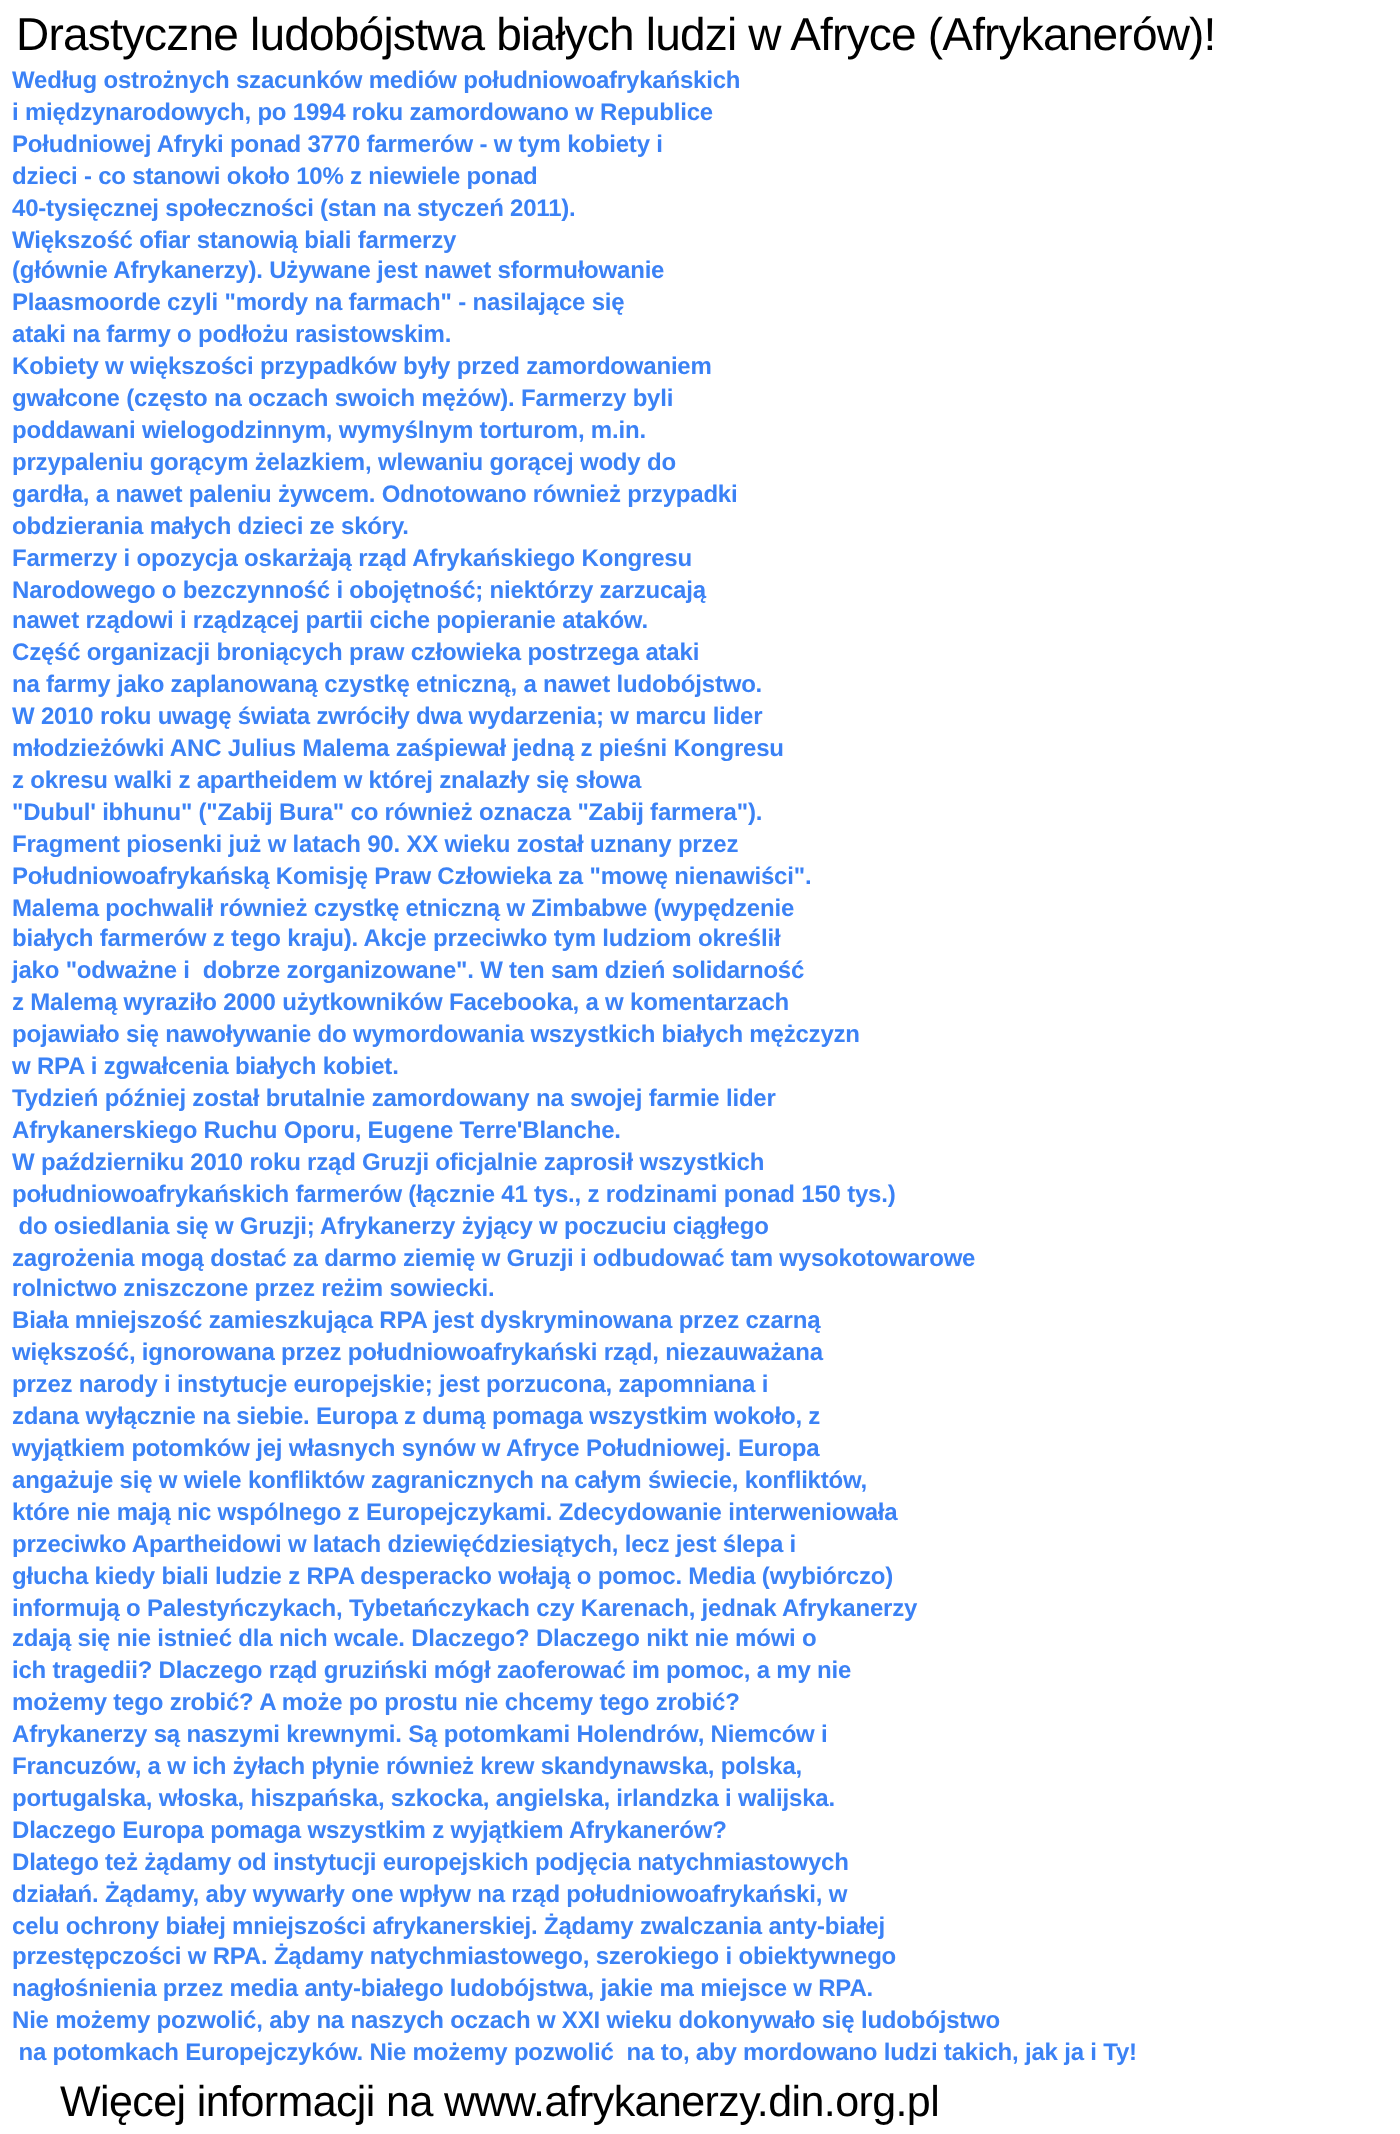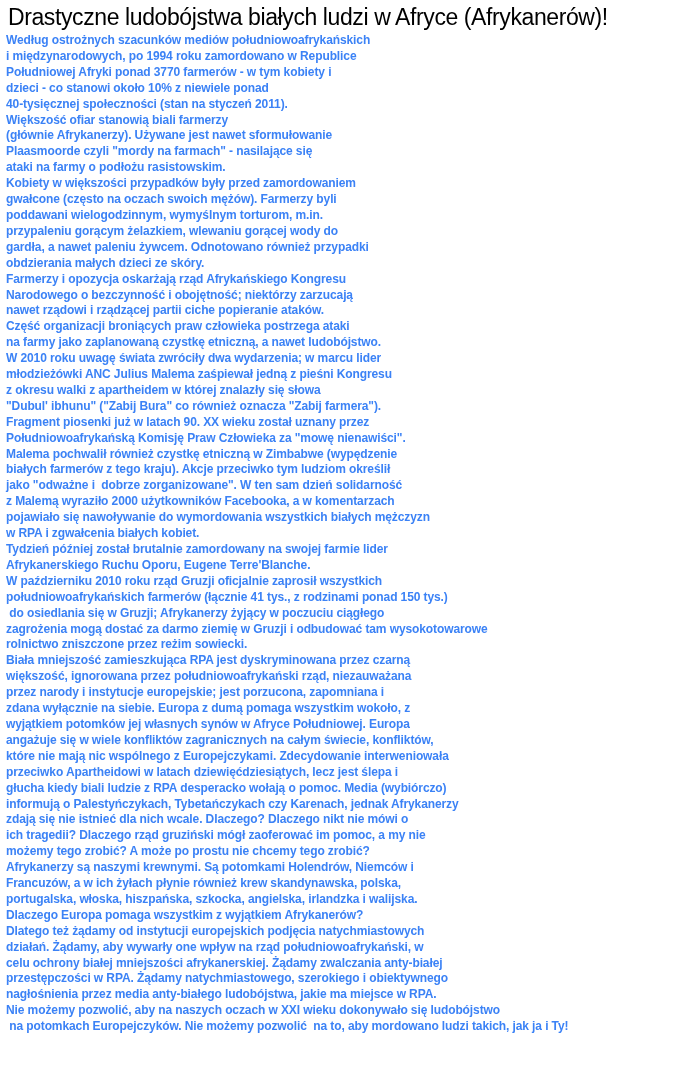--- a/index.html
+++ b/index.html
@@ -107,13 +107,14 @@
 Francuzów, a w ich żyłach płynie również krew skandynawska, polska,
 portugalska, włoska, hiszpańska, szkocka, angielska, irlandzka i walijska.
 Dlaczego Europa pomaga wszystkim z wyjątkiem Afrykanerów?
 Dlatego też żądamy od instytucji europejskich podjęcia natychmiastowych
 działań. Żądamy, aby wywarły one wpływ na rząd południowoafrykański, w
 celu ochrony białej mniejszości afrykanerskiej. Żądamy zwalczania anty-białej
 przestępczości w RPA. Żądamy natychmiastowego, szerokiego i obiektywnego
 nagłośnienia przez media anty-białego ludobójstwa, jakie ma miejsce w RPA.
 Nie możemy pozwolić, aby na naszych oczach w XXI wieku dokonywało się ludobójstwo
  na potomkach Europejczyków. Nie możemy pozwolić  na to, aby mordowano ludzi takich, jak ja i Ty!</div>
+  <div class="doc-footer">Więcej informacji na www.afrykanerzy.din.org.pl</div>
 </div>
 
 </body></html>

